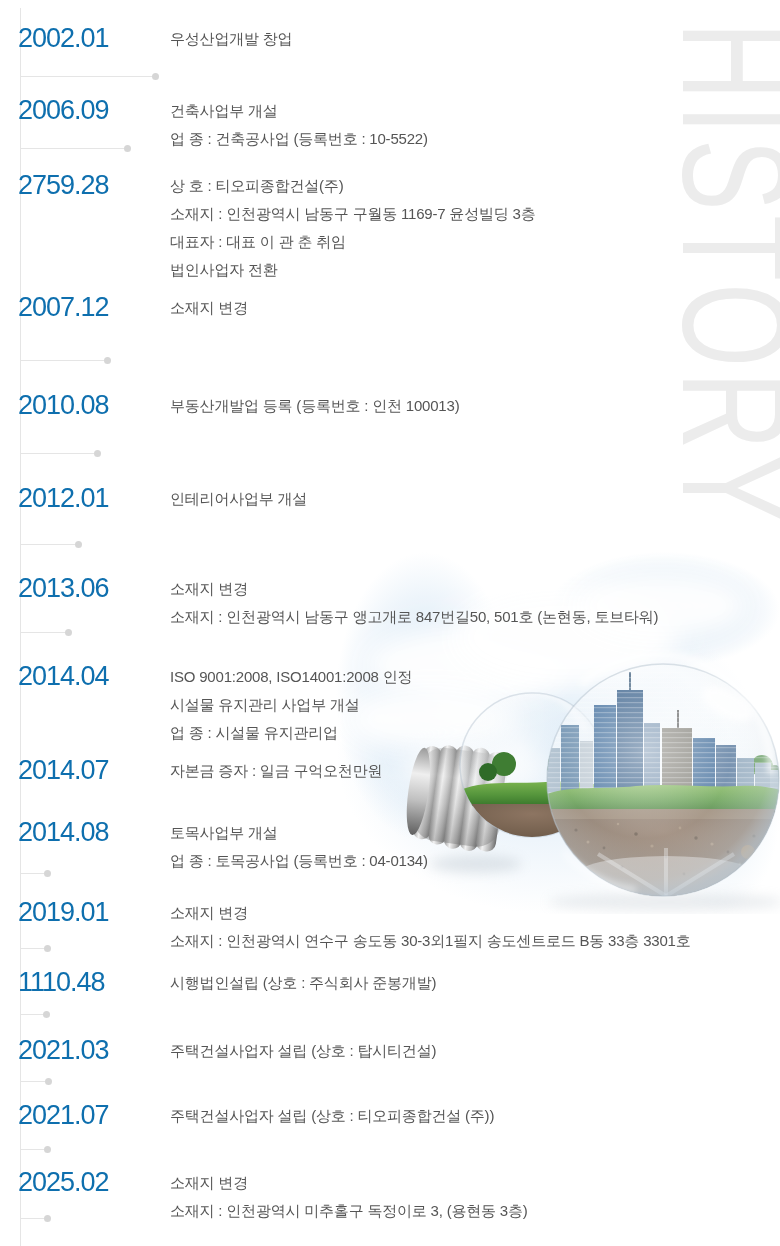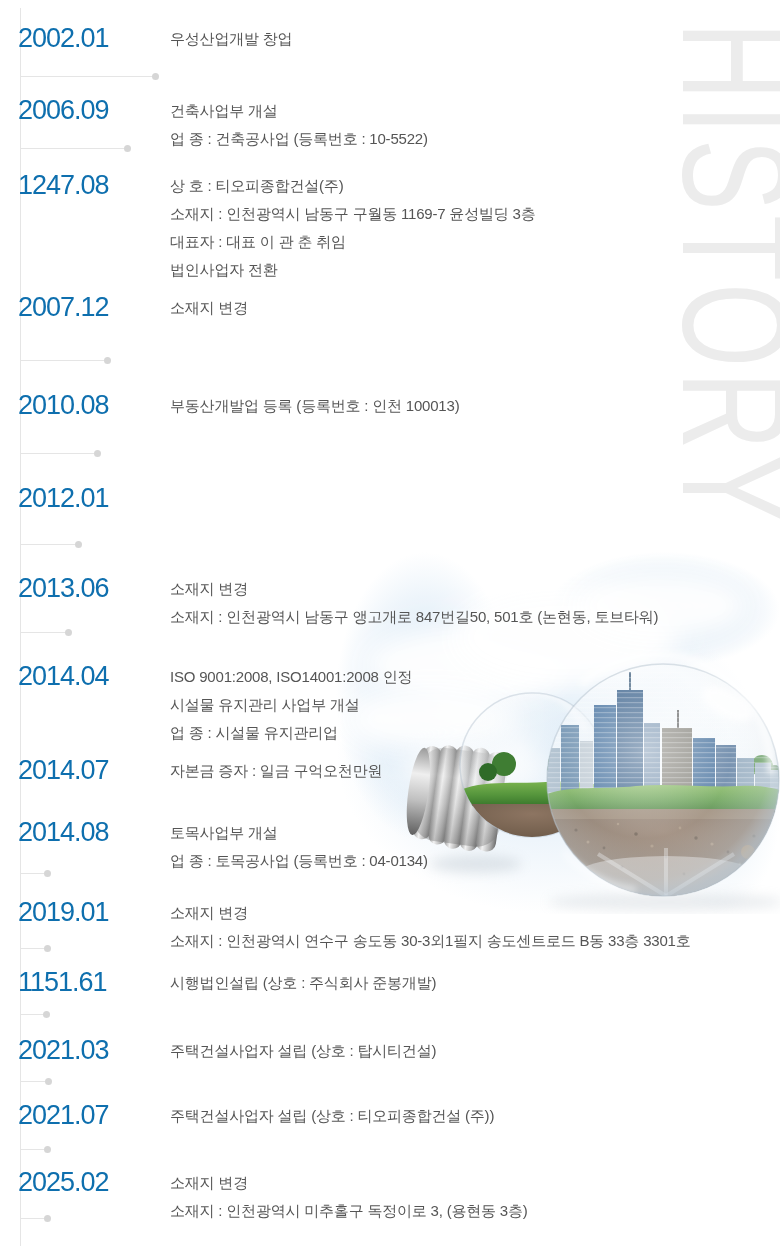--- a/index.html
+++ b/index.html
@@ -214,21 +214,21 @@
     <div class="year">2006.09</div>
     <div class="desc">
         <div class="line">건축사업부 개설</div>
         <div class="line">업  종 : 건축공사업 (등록번호 : 10-5522)</div>
       </div>
   </div>
     <div class="divider" style="top: 148px; width: 107px;">
       <span class="dot"></span>
     </div>
     <div class="entry" style="top: 175px;">
-    <div class="year">1247.08</div>
+    <div class="year">2759.28</div>
     <div class="desc">
         <div class="line">상  호 : 티오피종합건설(주)</div>
         <div class="line">소재지 : 인천광역시 남동구 구월동 1169-7 윤성빌딩 3층</div>
         <div class="line">대표자 : 대표 이 관 춘 취임</div>
         <div class="line">법인사업자 전환</div>
       </div>
   </div>
     <div class="entry" style="top: 297px;">
     <div class="year">2007.12</div>
     <div class="desc">
@@ -243,20 +243,21 @@
     <div class="desc">
         <div class="line">부동산개발업 등록 (등록번호 : 인천 100013)</div>
       </div>
   </div>
     <div class="divider" style="top: 453px; width: 77px;">
       <span class="dot"></span>
     </div>
     <div class="entry" style="top: 488px;">
     <div class="year">2012.01</div>
     <div class="desc">
+        <div class="line">인테리어사업부 개설</div>
       </div>
   </div>
     <div class="divider" style="top: 544px; width: 58px;">
       <span class="dot"></span>
     </div>
     <div class="entry" style="top: 578px;">
     <div class="year">2013.06</div>
     <div class="desc">
         <div class="line">소재지 변경</div>
         <div class="line">소재지 : 인천광역시 남동구 앵고개로 847번길50, 501호 (논현동, 토브타워)</div>
@@ -293,21 +294,21 @@
     <div class="year">2019.01</div>
     <div class="desc">
         <div class="line">소재지 변경</div>
         <div class="line">소재지 : 인천광역시 연수구 송도동 30-3외1필지 송도센트로드 B동 33층 3301호</div>
       </div>
   </div>
     <div class="divider" style="top: 948px; width: 27px;">
       <span class="dot"></span>
     </div>
     <div class="entry" style="top: 972px;">
-    <div class="year">1151.61</div>
+    <div class="year">1110.48</div>
     <div class="desc">
         <div class="line">시행법인설립 (상호 : 주식회사 준봉개발)</div>
       </div>
   </div>
     <div class="divider" style="top: 1014px; width: 26px;">
       <span class="dot"></span>
     </div>
     <div class="entry" style="top: 1040px;">
     <div class="year">2021.03</div>
     <div class="desc">

